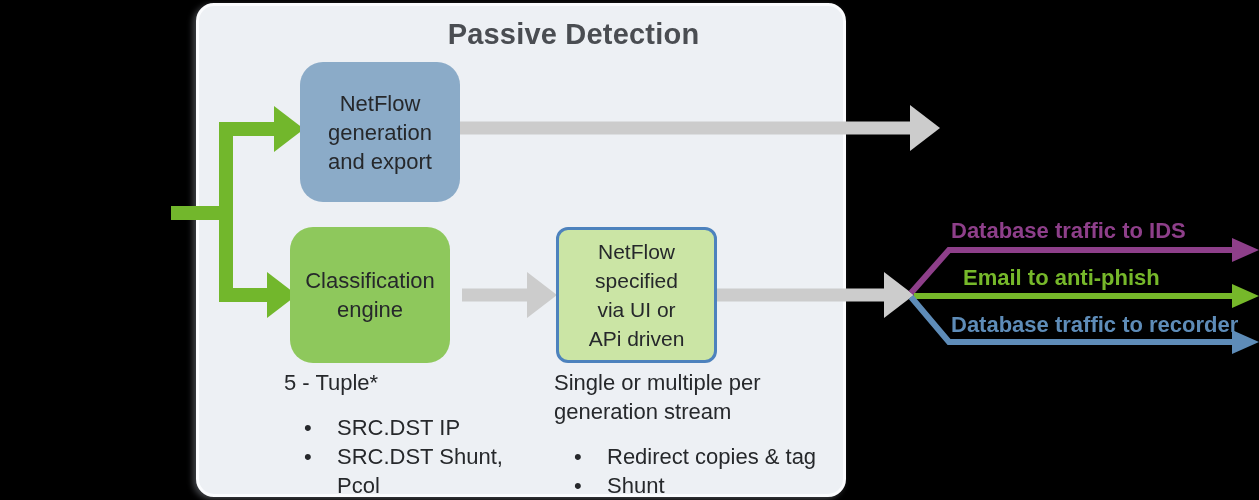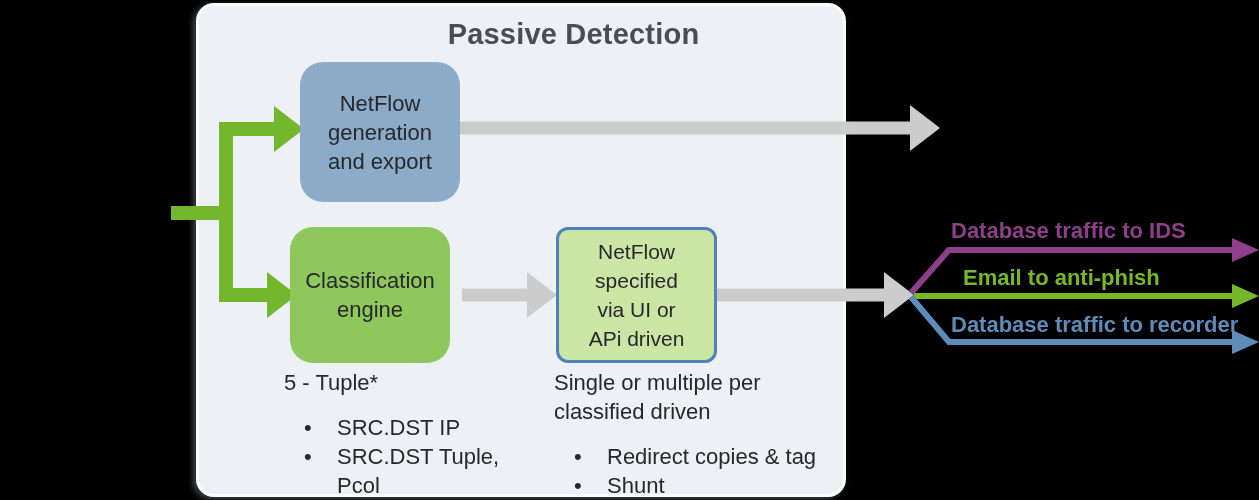--- a/index.html
+++ b/index.html
@@ -116,27 +116,27 @@
 engine</div>
 <div class="abs node node-actions">NetFlow
 specified
 via UI or
 APi driven</div>
 
 <div class="abs note note-tuple">
   <div class="note-title">5 - Tuple*</div>
   <ul>
     <li>SRC.DST IP</li>
-    <li>SRC.DST Tuple, Pcol</li>
+    <li>SRC.DST Shunt, Pcol</li>
   </ul>
 </div>
 
 <div class="abs note note-actions">
   <div class="note-title">Single or multiple per
-classified driven</div>
+generation stream</div>
   <ul>
     <li>Redirect copies &amp; tag</li>
     <li>Shunt</li>
   </ul>
 </div>
 
 <div class="abs out-label out-label-0" style="color: rgb(142, 63, 138);">Database traffic to IDS</div>
 <div class="abs out-label out-label-1" style="color: rgb(118, 184, 42);">Email to anti-phish</div>
 <div class="abs out-label out-label-2" style="color: rgb(94, 140, 184);">Database traffic to recorder</div>
 

